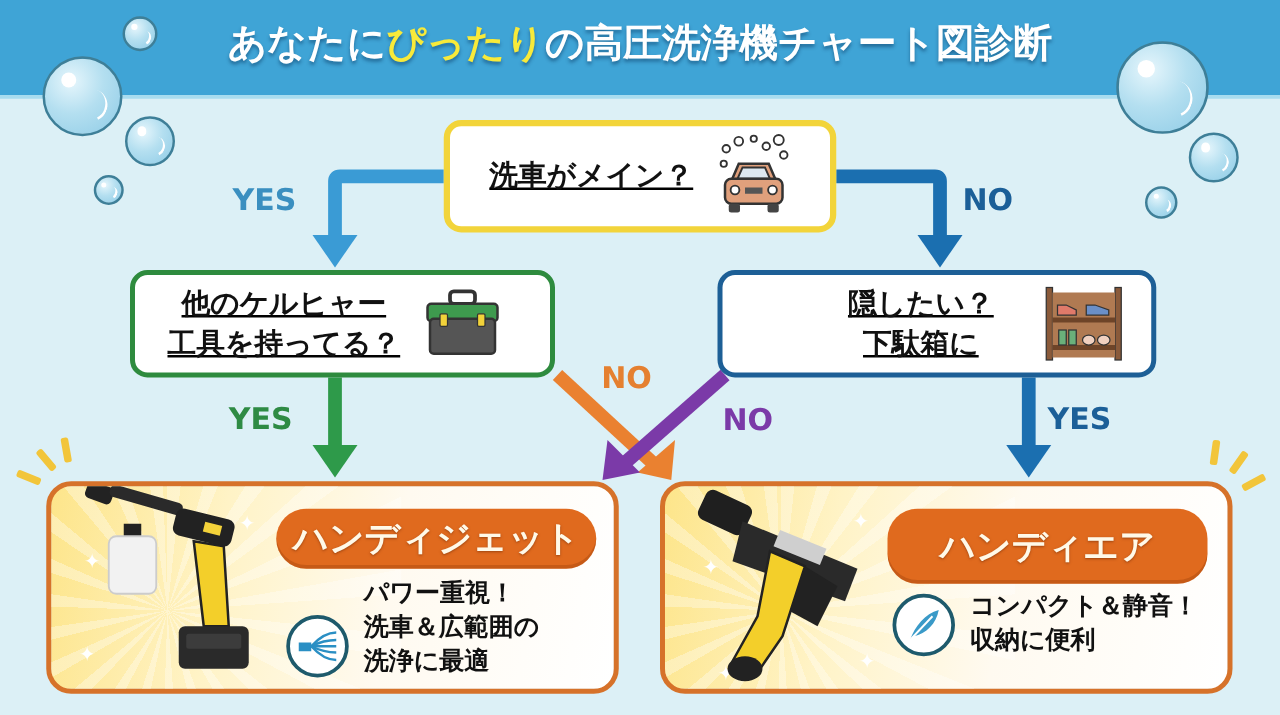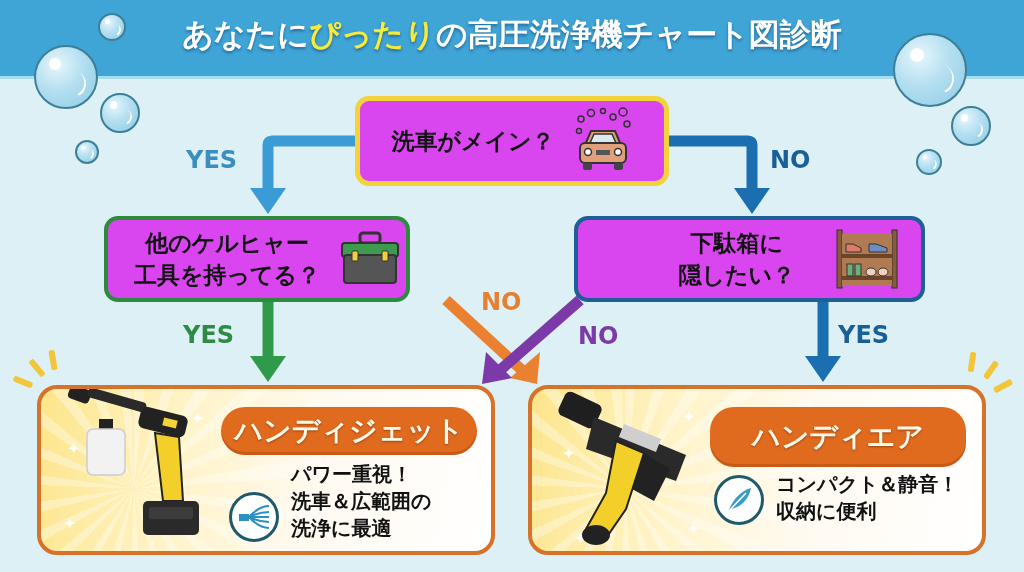--- a/index.html
+++ b/index.html
@@ -36,29 +36,29 @@
   }
   .bubble::after {
     content: ""; position: absolute; right: 16%; bottom: 16%; width: 40%; height: 40%;
     border-radius: 50%; border-right: 2px solid #ffffff; border-bottom: 2px solid transparent;
     transform: rotate(20deg);
   }
 
   svg.flow { position: absolute; left: 0; top: 0; }
 
   .qbox {
-    position: absolute; background: #d946ef; border-radius: 14px;
-    display: flex; align-items: center;
+    position: absolute; background: #ffffff; border-radius: 14px;
+    display: flex; align-items: center; text-decoration: underline;
   }
   .qtext {
     font-weight: bold; color: #111; font-size: 23px; line-height: 32px;
     text-align: center;
   }
   .q1 { left: 355px; top: 96px; width: 314px; height: 90px; border: 5px solid #f2d43a; justify-content: center; gap: 18px; }
-  .q2 { left: 104px; top: 216px; width: 306px; height: 86px; border: 4px solid #2e8b3e; padding-left: 26px; gap: 18px; }
+  .q2 { left: 104px; top: 216px; width: 340px; height: 86px; border: 4px solid #2e8b3e; padding-left: 26px; gap: 18px; }
   .q3 { left: 574px; top: 216px; width: 351px; height: 86px; border: 4px solid #1d5f96; justify-content: flex-end; padding-right: 22px; gap: 40px; }
 
   .label {
     position: absolute; font-weight: bold; font-size: 24px;
   }
 
   .result {
     position: absolute; border: 4px solid #d6722a; border-radius: 20px;
     overflow: hidden;
     background: linear-gradient(100deg, #fde58a 0%, #fff3c6 30%, #fffaf0 60%, #ffffff 100%);
@@ -170,22 +170,22 @@
     <rect x="22" y="2" width="20" height="10" rx="3" fill="none" stroke="#333" stroke-width="3"></rect>
     <rect x="4" y="12" width="56" height="14" rx="3" fill="#3e9a4e" stroke="#333" stroke-width="2"></rect>
     <rect x="6" y="24" width="52" height="28" rx="3" fill="#555" stroke="#333" stroke-width="2"></rect>
     <rect x="14" y="20" width="6" height="10" rx="1" fill="#f2d23a" stroke="#333" stroke-width="1"></rect>
     <rect x="44" y="20" width="6" height="10" rx="1" fill="#f2d23a" stroke="#333" stroke-width="1"></rect>
   </svg>
 </div>
 
 <div class="qbox q3">
   <div class="qtext">
+    <div>隠したい？</div>
     <div>下駄箱に</div>
-    <div>隠したい？</div>
   </div>
   <svg width="64" height="62" viewBox="0 0 64 62">
     <rect x="2" y="2" width="5" height="58" fill="#8a5a3a" stroke="#333" stroke-width="1"></rect>
     <rect x="57" y="2" width="5" height="58" fill="#8a5a3a" stroke="#333" stroke-width="1"></rect>
     <rect x="7" y="6" width="50" height="52" fill="#b07a52"></rect>
     <rect x="7" y="26" width="50" height="4" fill="#6e4428"></rect>
     <rect x="7" y="48" width="50" height="4" fill="#6e4428"></rect>
     <path d="M11 24 V16 H18 L26 20 V24 Z" fill="#e07a6a" stroke="#333" stroke-width="1"></path>
     <path d="M34 24 V16 H41 L52 20 V24 Z" fill="#6a8fc8" stroke="#333" stroke-width="1"></path>
     <rect x="12" y="36" width="6" height="12" fill="#6ab07a" stroke="#333" stroke-width="1"></rect>

